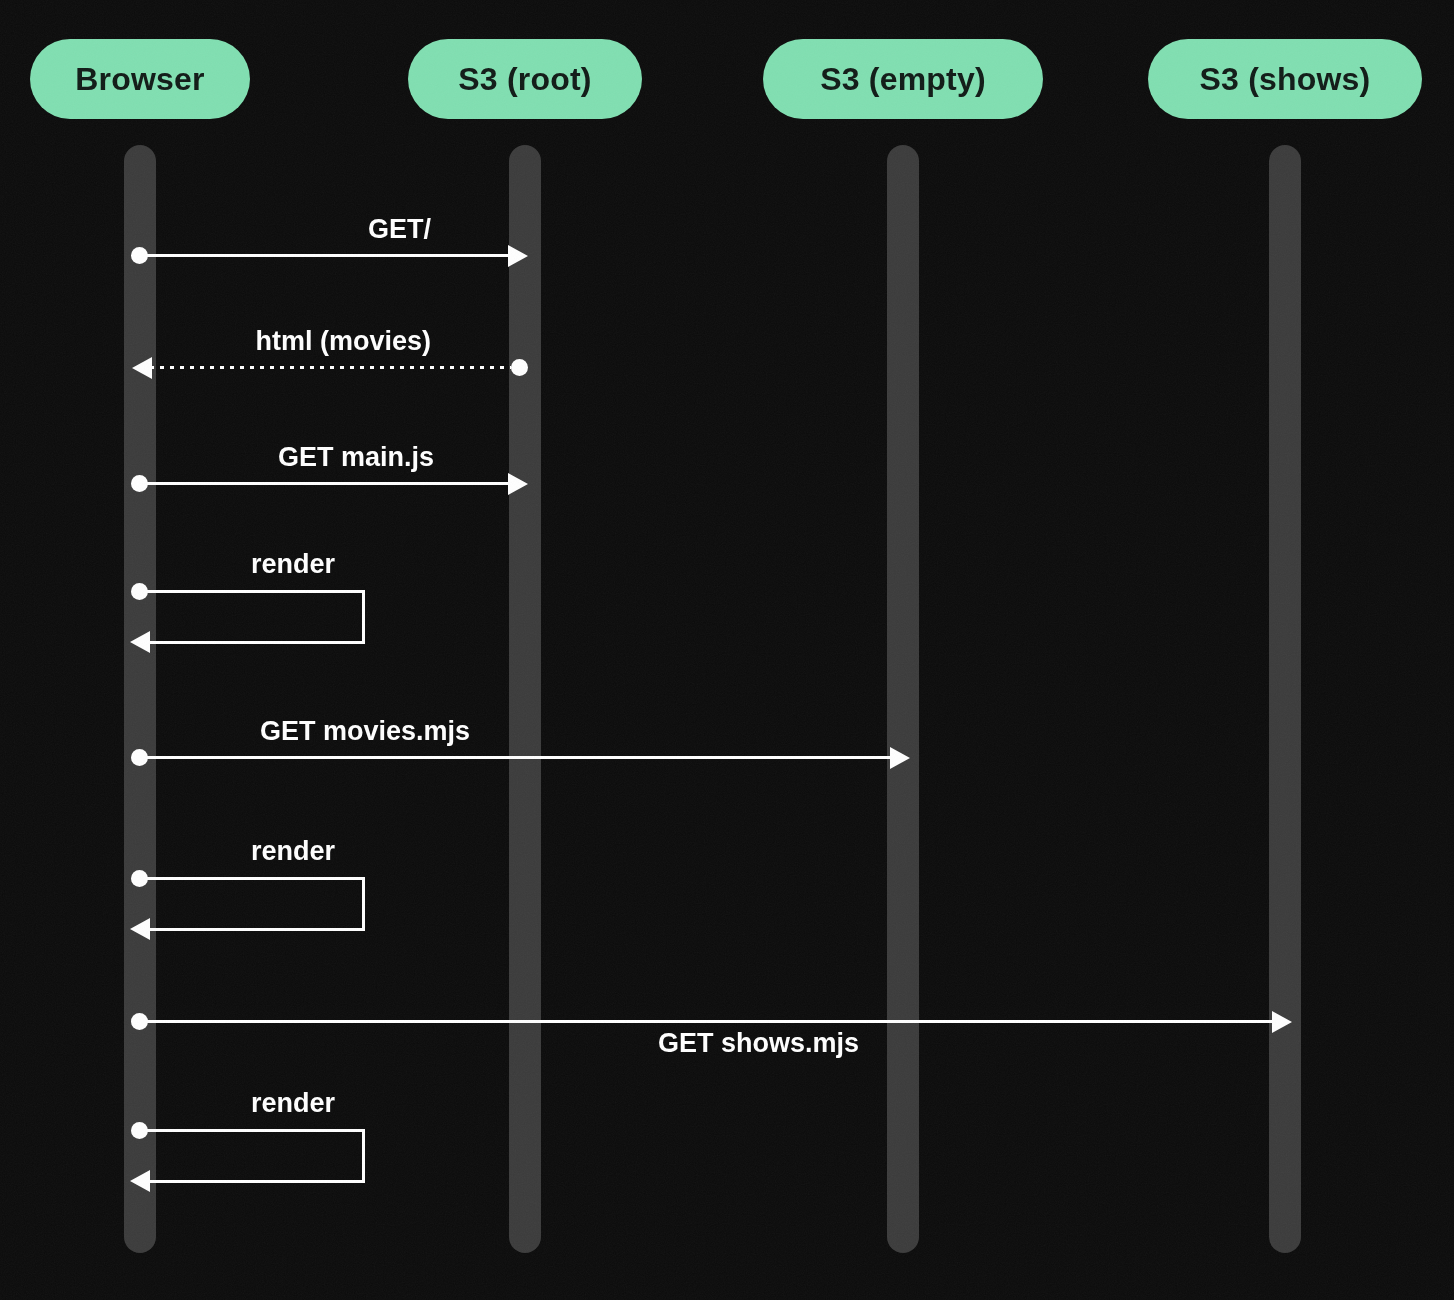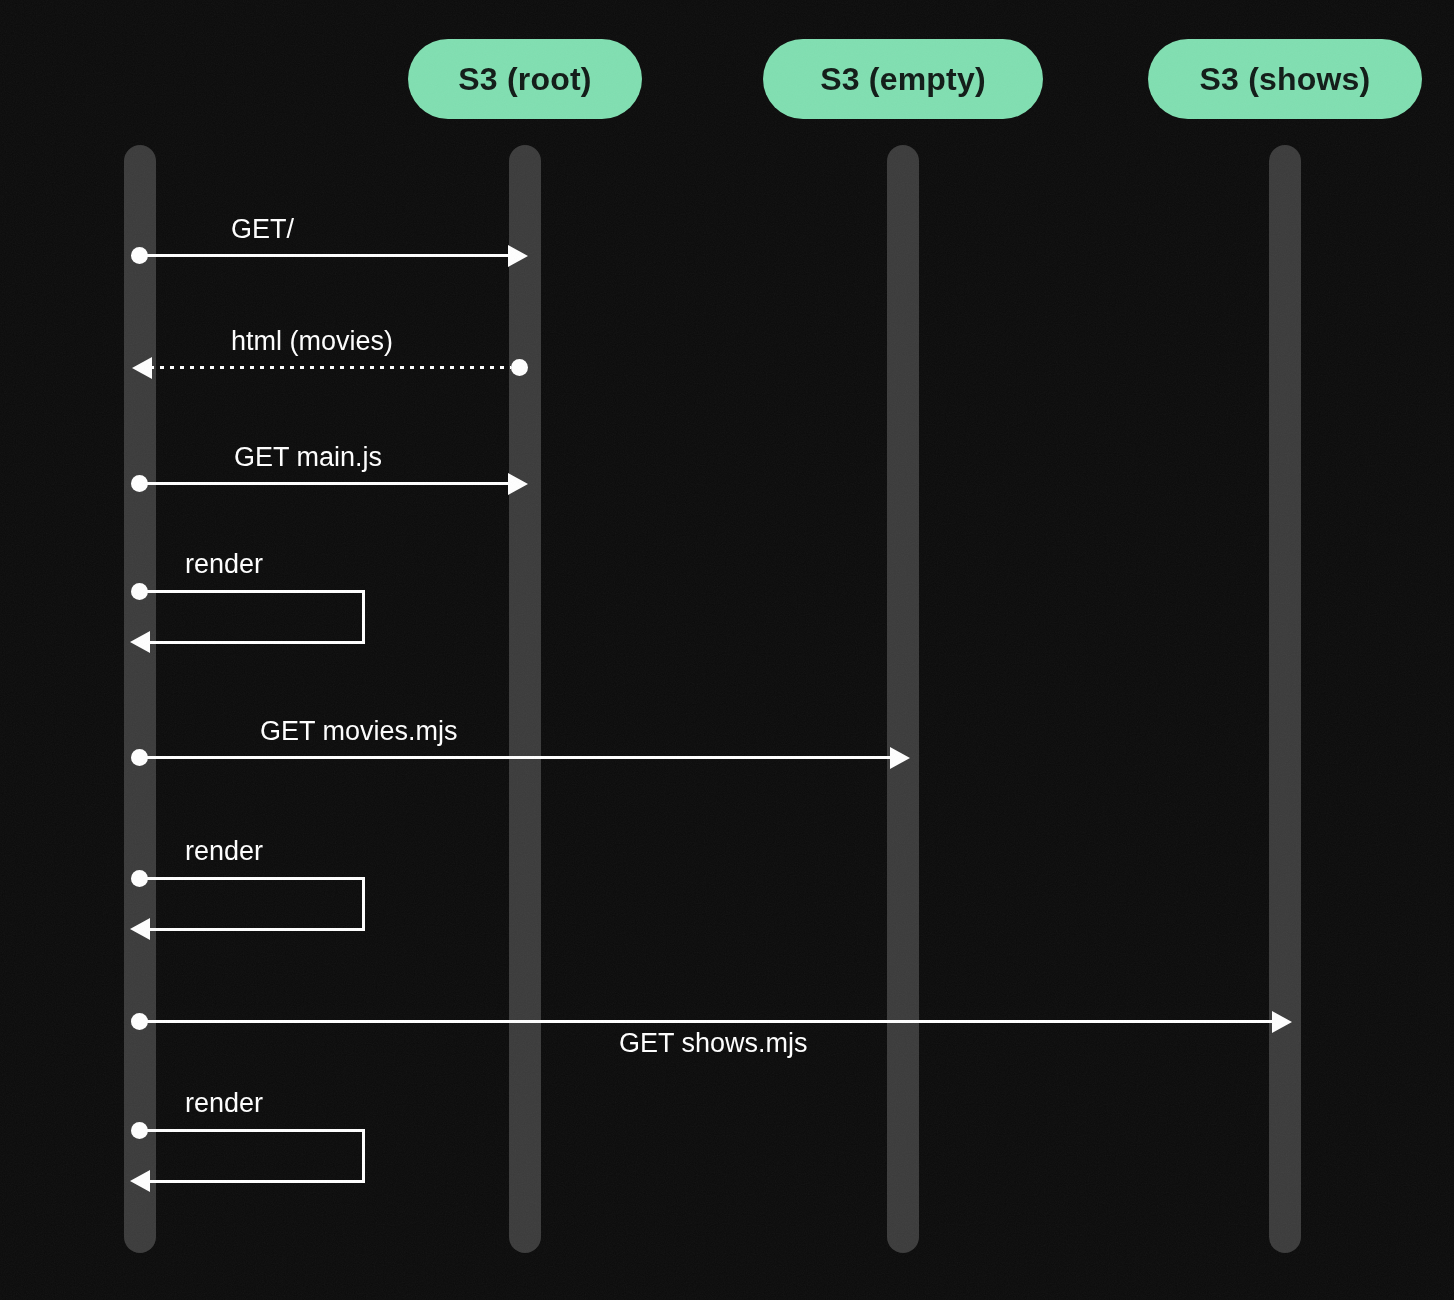--- a/index.html
+++ b/index.html
@@ -17,22 +17,22 @@
     position:absolute;top:39px;height:80px;border-radius:40px;
     background:var(--actor-fill);color:var(--actor-text);
     display:flex;align-items:center;justify-content:center;
     font-size:32px;font-weight:700;letter-spacing:.2px;
   }
   .lifeline{
     position:absolute;top:145px;width:32px;height:1108px;
     border-radius:16px;background:var(--lifeline);
   }
   .mlabel{
-    position:absolute;color:var(--msg);font-size:27px;font-weight:400;
-    text-align:left;line-height:34px;height:34px;white-space:nowrap;
+    position:absolute;color:var(--msg);font-size:27px;font-weight:700;
+    text-align:right;line-height:34px;height:34px;white-space:nowrap;
   }
   .line{position:absolute;height:3px;background:var(--msg);}
   .dline{
     position:absolute;height:3px;
     background:repeating-linear-gradient(90deg,var(--msg) 0 4px,transparent 4px 10px);
   }
   .dot{position:absolute;width:17px;height:17px;border-radius:50%;background:var(--msg);}
   .head-r{
     position:absolute;width:0;height:0;
     border-top:11px solid transparent;border-bottom:11px solid transparent;
@@ -50,20 +50,23 @@
   .noise{
     position:absolute;left:0;top:0;z-index:10;
     opacity:.055;pointer-events:none;
   }
 </style>
 </head>
 <body>
 
 <div class="diagram">
 
+  <div class="pill" style="left:30px;width:220px;">
+      <span>Browser</span>
+    </div>
   <div class="pill" style="left:408px;width:234px;">
       <span>S3 (root)</span>
     </div>
   <div class="pill" style="left:763px;width:280px;">
       <span>S3 (empty)</span>
     </div>
   <div class="pill" style="left:1148px;width:274px;">
       <span>S3 (shows)</span>
     </div>
 

